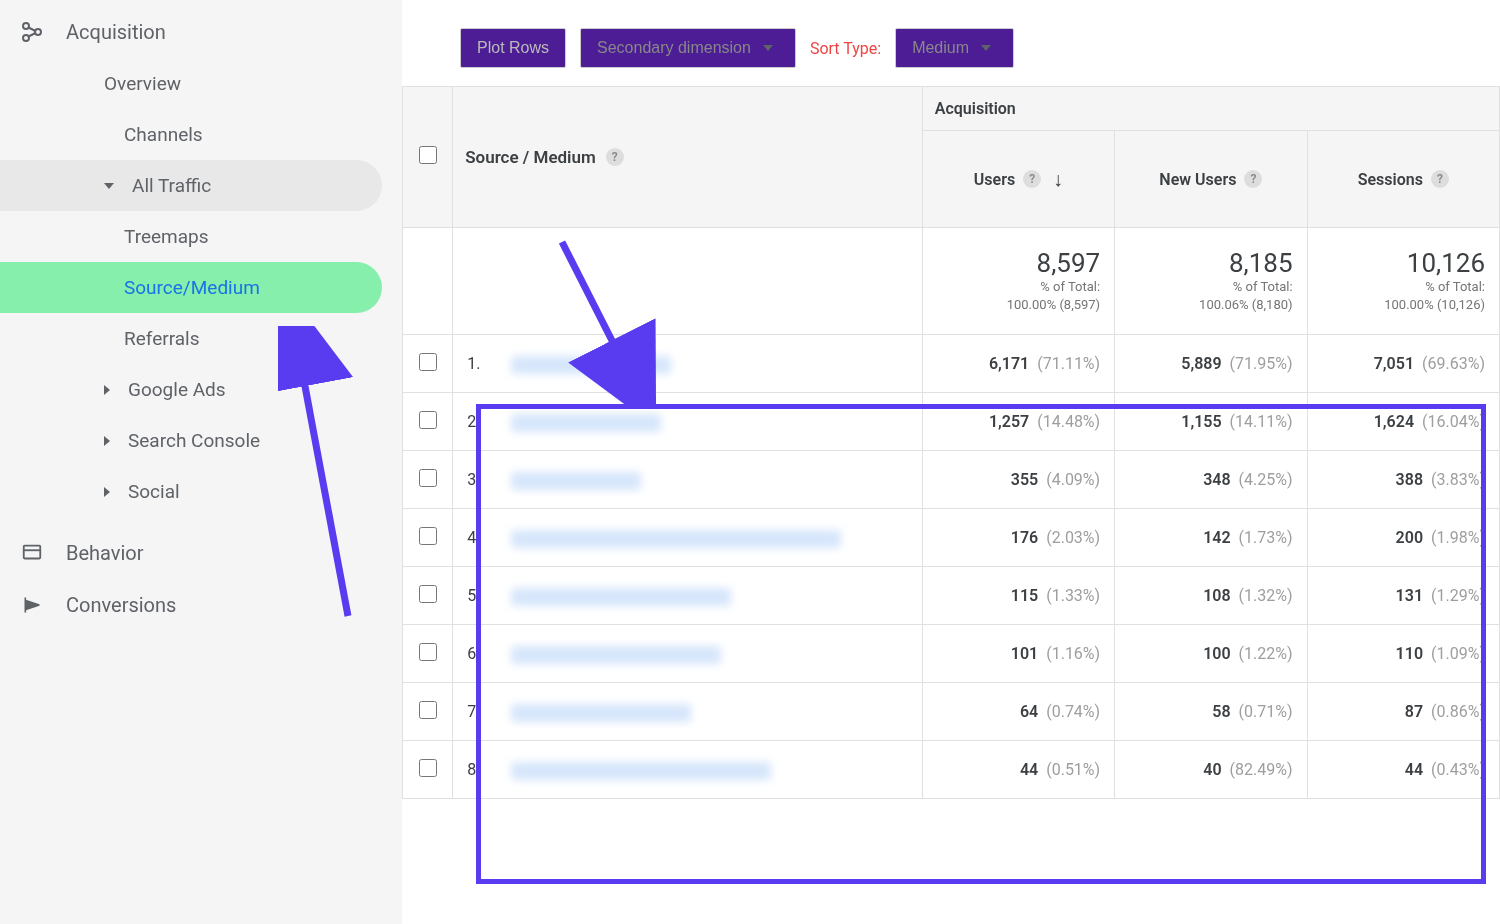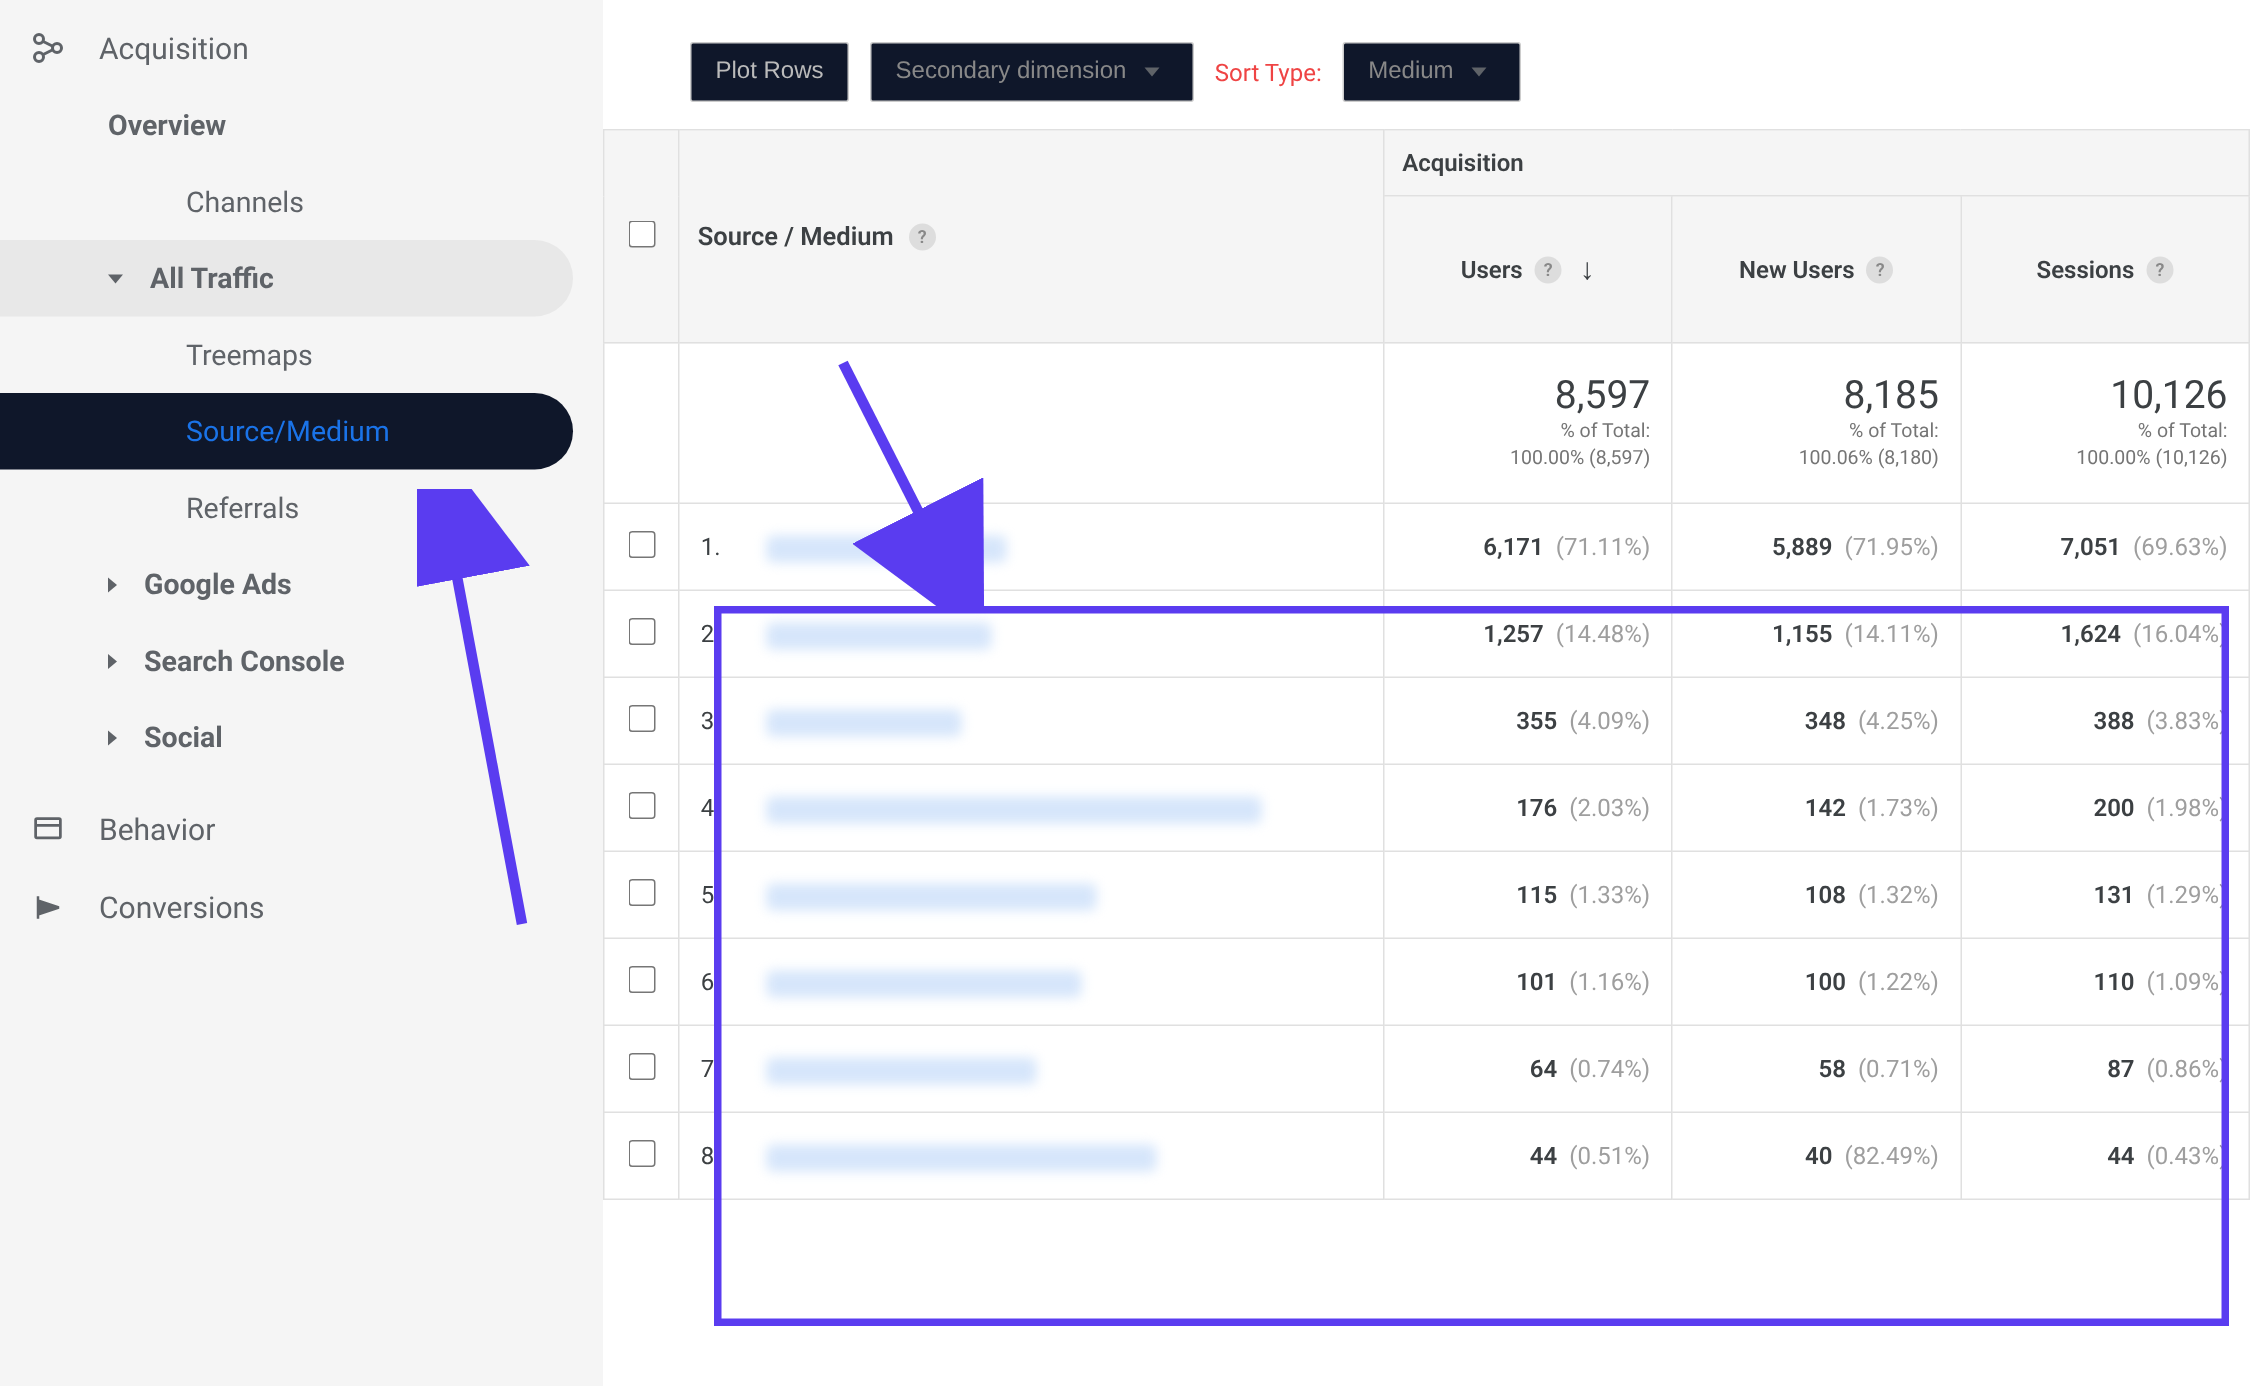--- a/index.html
+++ b/index.html
@@ -32,24 +32,24 @@
   .side-item {
     display: flex;
     align-items: center;
     padding: 14px 20px 14px 90px;
     font-size: 19px;
     color: #5f6368;
     border-radius: 0 30px 30px 0;
     margin-right: 20px;
     gap: 12px;
   }
-  .side-item.l2 { padding-left: 72px; font-weight: bold; }
+  .side-item.l2 { padding-left: 104px; }
   .side-item.l3 { padding-left: 124px; }
   .side-item.active {
-    background: #0f172a;
+    background: #86efac;
     color: #1a73e8;
   }
   .side-item.active-parent { background: #e8e8e8; border-radius: 0 30px 30px 0; }
   .caret {
     width: 0; height: 0;
     border-left: 5px solid transparent;
     border-right: 5px solid transparent;
     border-top: 6px solid #5f6368;
     margin-right: 6px;
     flex-shrink: 0;
@@ -69,21 +69,21 @@
     padding: 18px 0 0 0;
   }
   .toolbar {
     display: flex;
     align-items: center;
     gap: 14px;
     padding: 10px 60px 18px 58px;
   }
   .btn {
     border: 1px solid #ccc;
-    background: #0f172a;
+    background: #4c1d95;
     color: #888;
     font-size: 16px;
     padding: 10px 16px;
     border-radius: 2px;
     display: inline-flex;
     align-items: center;
     gap: 12px;
   }
   .btn.disabled { color: #bbb; }
   .sort-label { font-size: 16px; color: #ef4444; }

